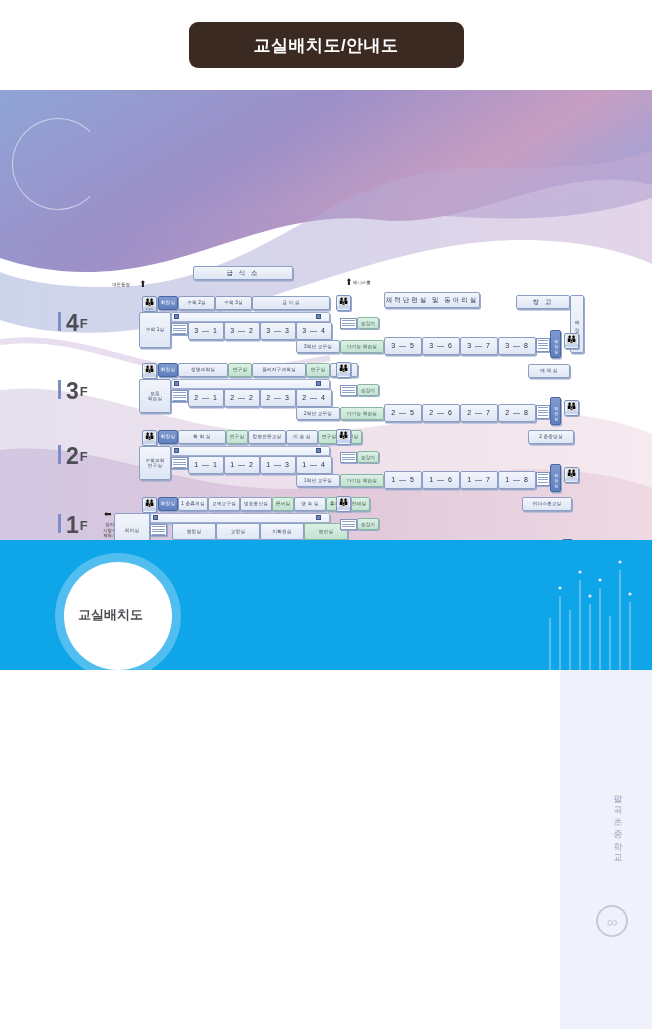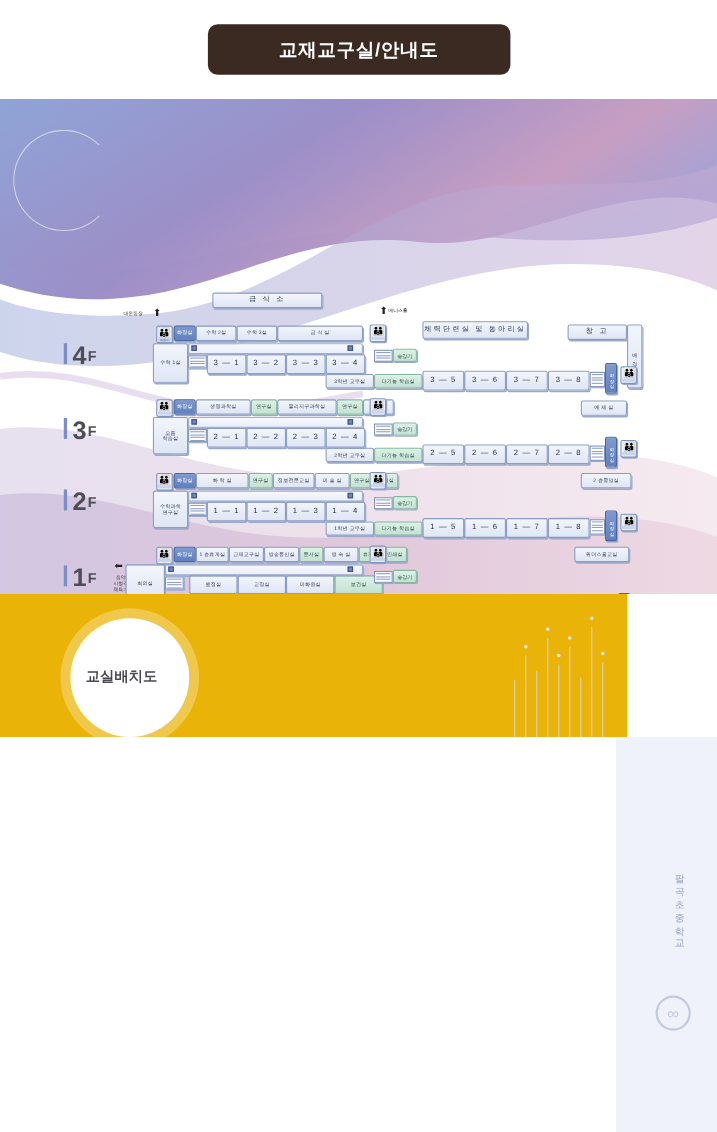--- a/index.html
+++ b/index.html
@@ -98,21 +98,21 @@
   .lift { position:absolute; font-size:4.6px; color:#24473a;
     background: linear-gradient(#ddf0e6,#c3e2d2); border:1px solid #85b7a0;
     border-radius:2px; display:flex; align-items:center; justify-content:center;
     box-shadow:1px 1px 0 #9aa8c9;}
 
   .anno { position:absolute; font-size:4.4px; color:#333; text-align:center; line-height:1.3;}
   .arrow-up { position:absolute; font-size:9px; color:#222; line-height:8px;}
   .arrow-left { position:absolute; font-size:9px; color:#222; line-height:8px;}
 
   
-  .band2 { position:relative; width:570px; height:130px; background:#eab308; overflow:hidden;}
+  .band2 { position:relative; width:652px; height:130px; background:#0ea5e9; overflow:hidden;}
   .band2-oval {
     position:absolute; left:64px; top:22px; width:108px; height:108px;
     background:#fff; border-radius:50%; box-shadow:0 0 0 9px rgba(255,255,255,.28);
   }
   .band2-txt { position:absolute; left:78px; top:66px; font-size:13px; color:#4a4a50; font-weight:bold;}
   .band2-lines { position:absolute; right:10px; top:18px; width:100px; height:112px;}
 
   
   .bottom { position:relative; width:652px; height:359px; background:#fff; overflow:hidden;}
   .bottom-right-bg { position:absolute; right:0; top:0; width:92px; height:359px; background:#eff2fa;}
@@ -124,21 +124,21 @@
     position:absolute; right:24px; top:235px; width:32px; height:32px;
     border-radius:50%; border:2px solid #c3cade;
     display:flex; align-items:center; justify-content:center;
     color:#c3cade; font-size:15px;
   }
 </style>
 </head>
 <body>
 
 <div class="title-wrap">
-  <div class="title-pill">교재교구실/안내도</div>
+  <div class="title-pill">교실배치도/안내도</div>
 </div>
 
 <div class="info-panel">
 
   <svg class="wave-bg" width="652" height="450" viewBox="0 0 652 450">
     <defs>
       <linearGradient id="g1" x1="0" y1="0" x2="1" y2="0.4">
         <stop offset="0" stop-color="#8fa4d6"></stop>
           <stop offset=".45" stop-color="#9c8fc8"></stop>
         <stop offset=".8" stop-color="#c79ec2"></stop>

